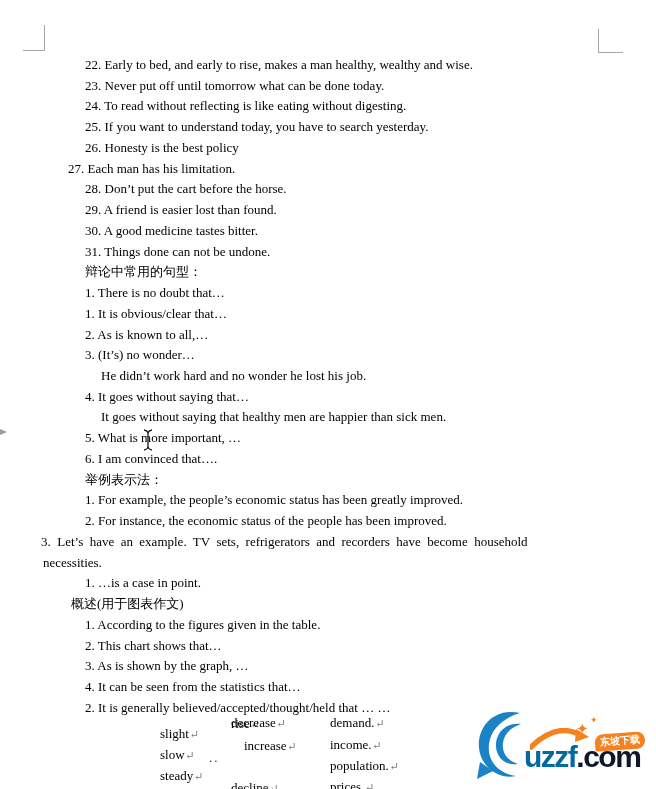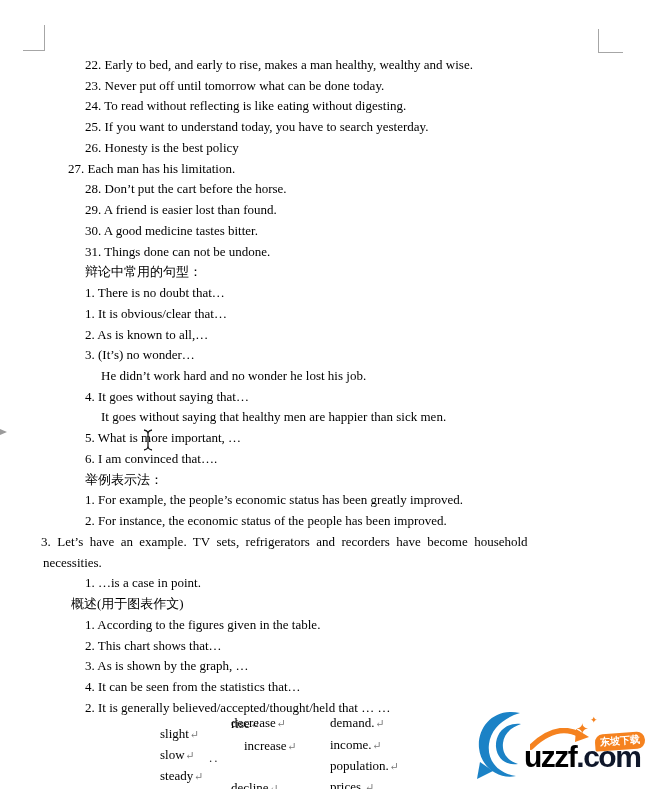--- a/index.html
+++ b/index.html
@@ -32,21 +32,21 @@
   #text-cursor{position:absolute;left:142px;top:429px;}
   
   #watermark{position:absolute;left:470px;top:695px;width:186px;height:94px;}
   #wm-swirl{position:absolute;left:6px;top:15px;}
   #wm-arc{position:absolute;left:60px;top:33px;}
   .wm-star{position:absolute;color:#f5821f;line-height:1;}
   #wm-star-1{left:106px;top:27px;font-size:15px;}
   #wm-star-2{left:120px;top:21px;font-size:9px;}
   #wm-text{position:absolute;left:54px;top:45px;font-family:"Liberation Sans","DejaVu Sans",sans-serif;
     font-weight:800;font-size:30px;letter-spacing:-1.5px;white-space:nowrap;}
-  #wm-brand{color:#000000;}
+  #wm-brand{color:#0369a1;}
   #wm-domain{color:#0f172a;}
   #wm-badge{position:absolute;left:125px;top:38px;background:#f5821f;color:#fff;
     font-family:"Liberation Sans",sans-serif;font-size:10px;font-weight:bold;
     padding:1px 5px 2px 5px;border-radius:8px 8px 8px 2px;transform:rotate(-4deg);white-space:nowrap;}
 </style>
 </head>
 <body>
 
 <div id="page">
 

